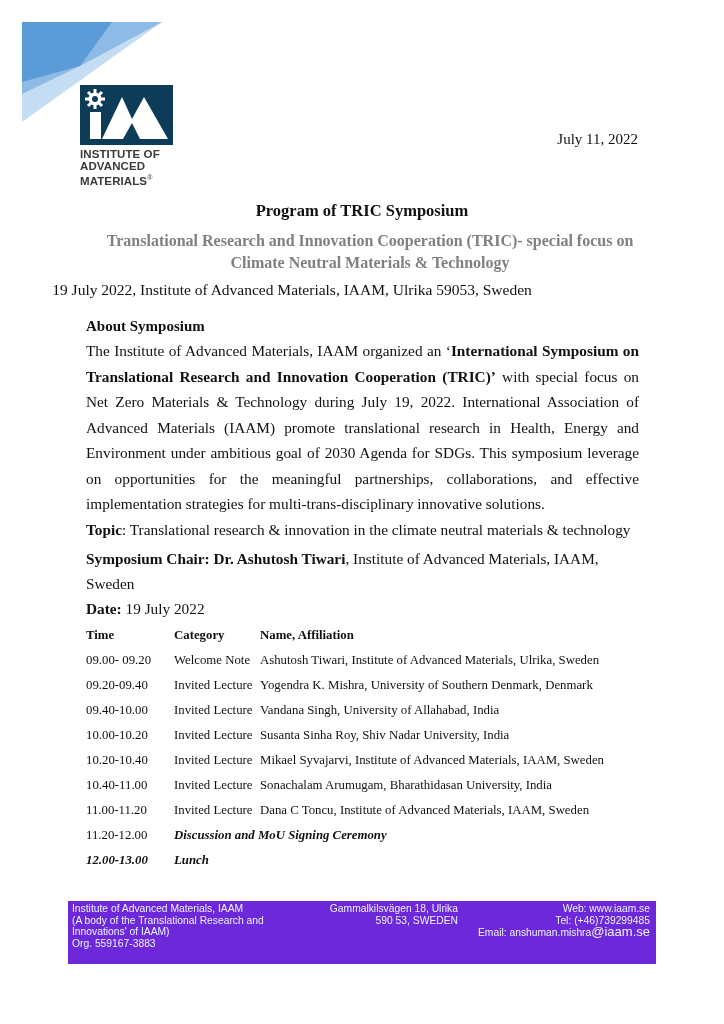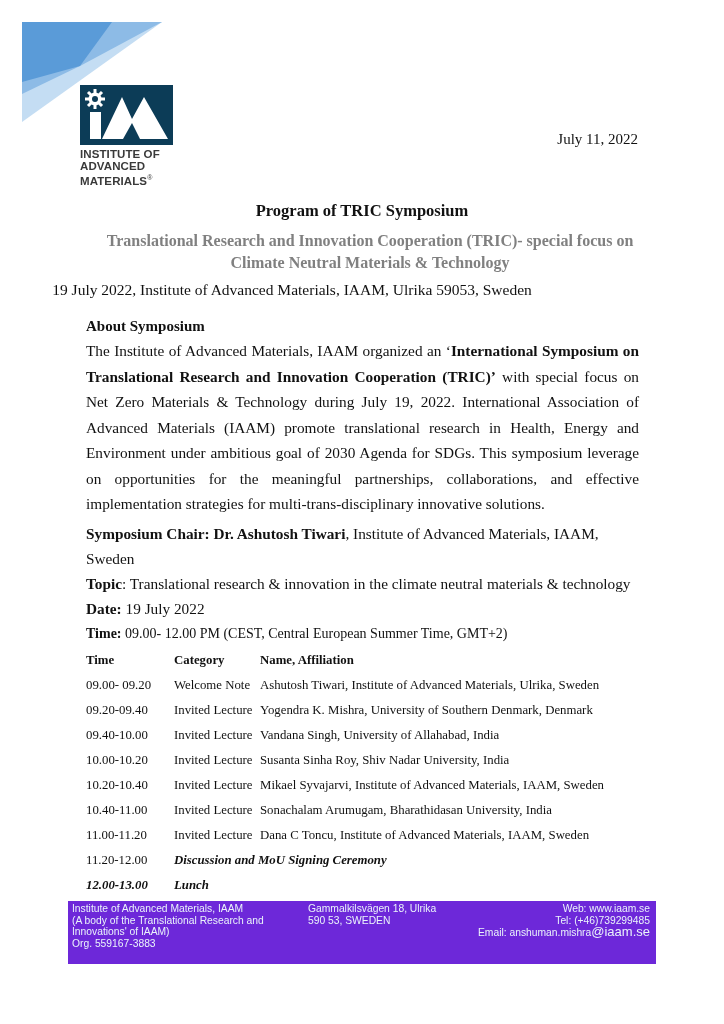--- a/index.html
+++ b/index.html
@@ -33,21 +33,21 @@
     table.schedule td, table.schedule th { padding: 0; height: 25px; vertical-align: middle; text-align: left; white-space: nowrap; }
     table.schedule th { font-weight: bold; }
     .c-time { width: 88px; }
     .c-cat { width: 86px; }
     .bold { font-weight: bold; font-style: italic; }
     .footer {
       position: absolute; left: 68px; top: 901px; width: 588px; height: 63px; background: #6d28d9;
       color: #eaf3fb; font-family: "Liberation Sans", "DejaVu Sans", sans-serif; font-size: 10.3px; line-height: 11.5px;
     }
     .f-left { position: absolute; left: 4px; top: 2px; }
-    .f-mid { position: absolute; left: 240px; top: 2px; width: 150px; text-align: left; }
+    .f-mid { position: absolute; left: 240px; top: 2px; width: 150px; text-align: right; }
     .f-right { position: absolute; right: 6px; top: 2px; text-align: right; }
     .f-right .big { font-size: 13px; }
   </style>
 </head>
 <body>
 
 <svg class="corner-deco" viewBox="0 0 142 100">
   <polygon points="0,0 140,0 0,100" fill="#c4ddf3"></polygon>
   <polygon points="0,0 140,0 58,44 0,72" fill="#8dbbe6"></polygon>
   <polygon points="0,0 90,0 58,44 0,60" fill="#5a9bd8"></polygon>
@@ -81,24 +81,23 @@
 <div class="date">July 11, 2022</div>
 
 <div class="title">Program of TRIC Symposium</div>
 <div class="subtitle">Translational Research and Innovation Cooperation (TRIC)- special focus on Climate Neutral Materials &amp; Technology</div>
 <div class="venue">19 July 2022, Institute of Advanced Materials, IAAM, Ulrika 59053, Sweden</div>
 
 <div class="content">
   <div class="about-heading">About Symposium</div>
   <p class="about-body"><span>The Institute of Advanced Materials, IAAM organized an ‘</span><b>International Symposium on Translational Research and Innovation Cooperation (TRIC)’</b><span> with special focus on Net Zero Materials &amp; Technology during July 19, 2022. International Association of Advanced Materials (IAAM) promote translational research in Health, Energy and Environment under ambitious goal of 2030 Agenda for SDGs. This symposium leverage on opportunities for the meaningful partnerships, collaborations, and effective implementation strategies for multi-trans-disciplinary innovative solutions.</span></p>
 
+  <div class="info-line"><b>Topic</b><span>: Translational research &amp; innovation in the climate neutral materials &amp; technology</span></div>
   <div class="info-line chair"><b>Symposium Chair: Dr. Ashutosh Tiwari</b><span>, Institute of Advanced Materials, IAAM, Sweden</span></div>
-  <div class="info-line"><b>Topic</b><span>: Translational research &amp; innovation in the climate neutral materials &amp; technology</span></div>
   <div class="info-line"><b>Date:</b><span> 19 July 2022</span></div>
-  <div class="info-line small"><b>Time:</b><span> 09.00- 12.00 PM (CEST, Central European Summer Time, GMT+2)</span></div>
 
   <table class="schedule">
     <tbody>
         <tr>
       <th class="c-time">Time</th>
       <th class="c-cat">Category</th>
       <th>Name, Affiliation</th>
     </tr>
     <tr>
       <td>09.00- 09.20</td>

